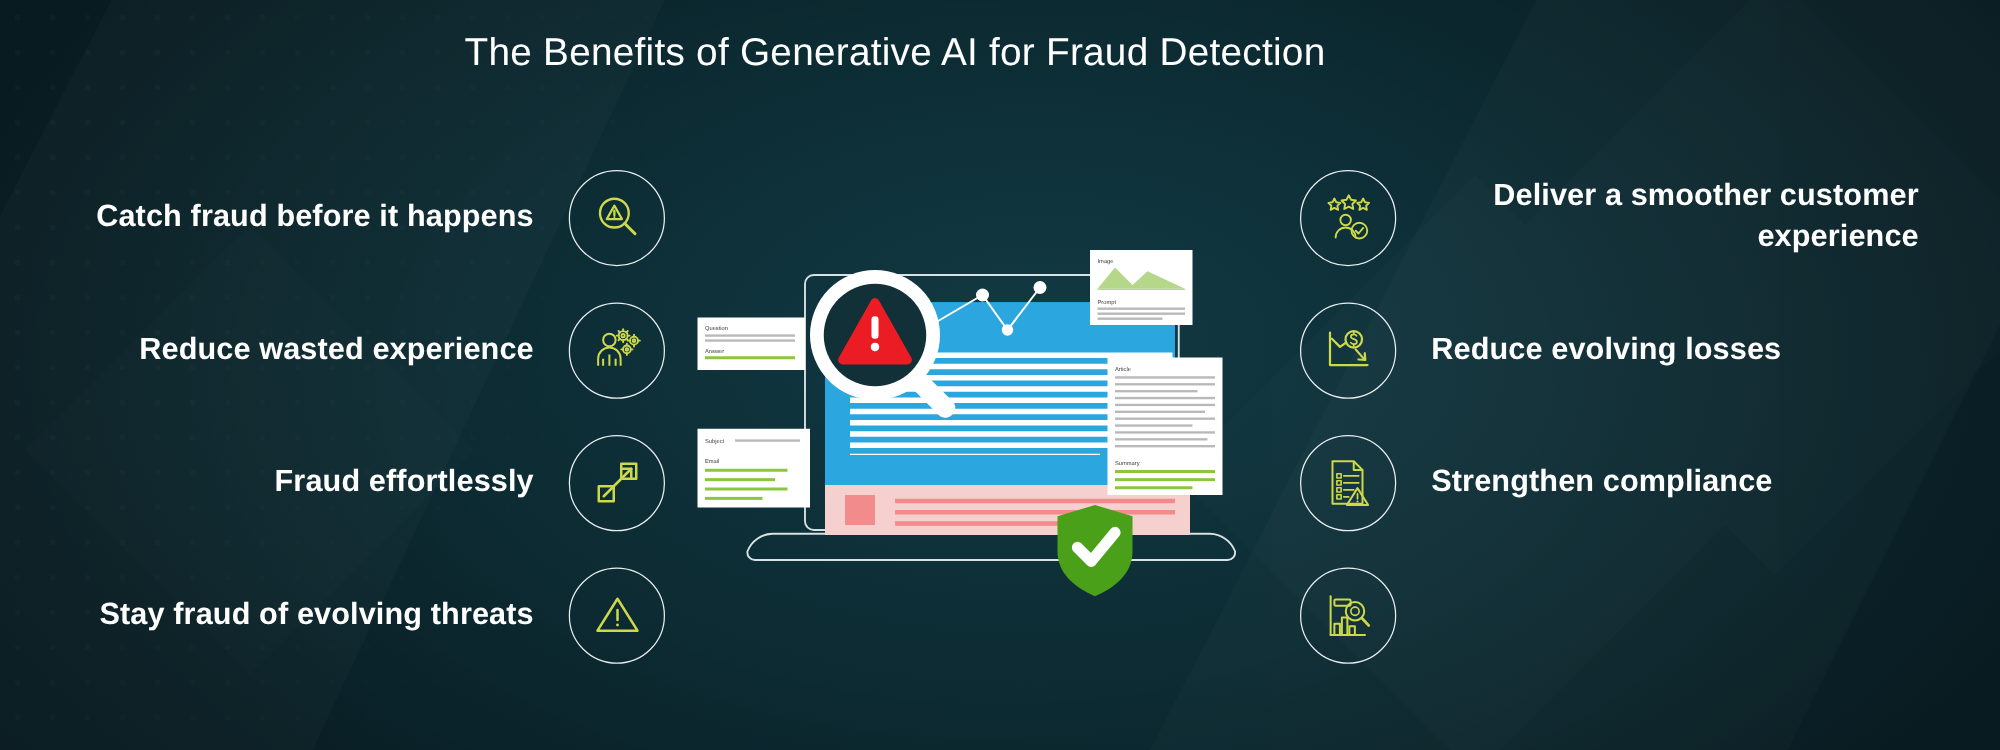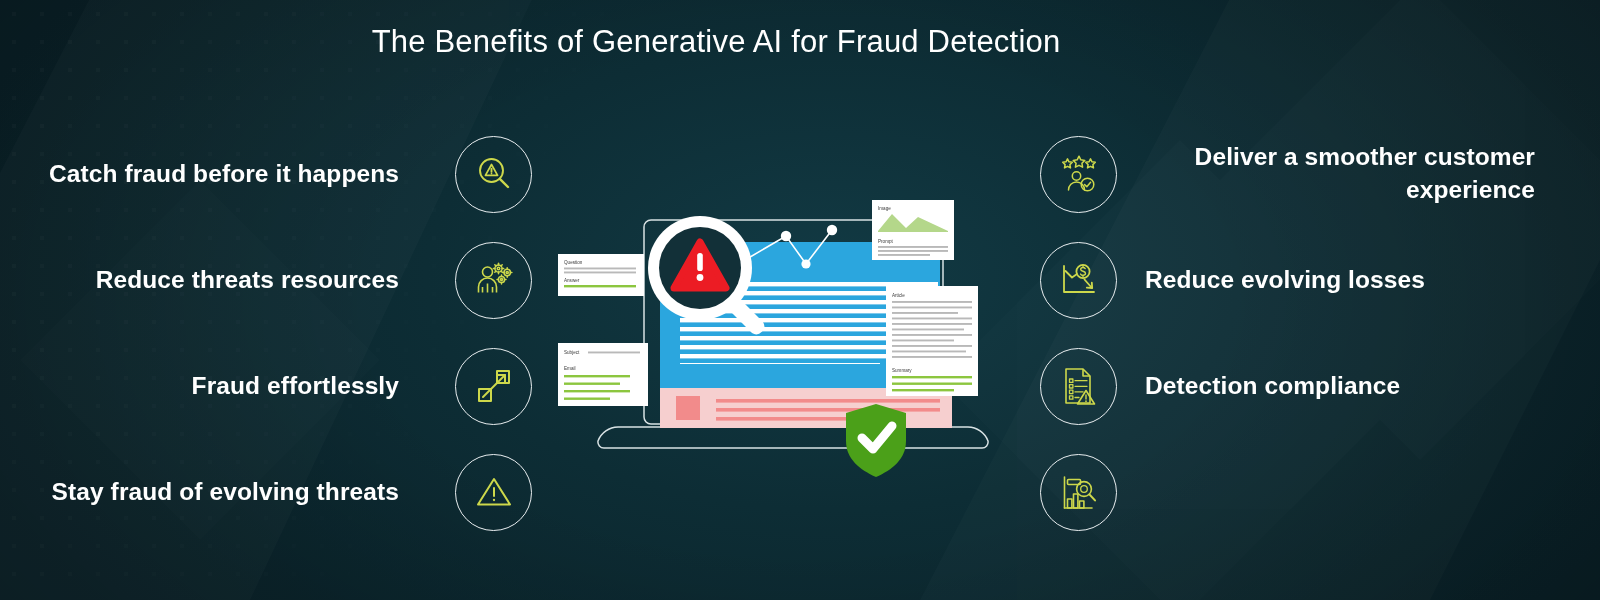--- a/index.html
+++ b/index.html
@@ -40,21 +40,21 @@
 
   
   .col { position:absolute; top:128px; width:510px; }
   #col-left  { left:22px;  }
   #col-right { left:1040px; }
 
   .benefit {
     display:flex; align-items:center;
     height:92px; margin-bottom:14px;
   }
-  #col-left .benefit  { justify-content:flex-end;gap:28px; }
+  #col-left .benefit  { justify-content:flex-end; }
   #col-right .benefit { justify-content:flex-start; }
 
   .benefit-label {
     color:#ffffff;
     font-size:24.5px; font-weight:600; line-height:1.33;
     letter-spacing:.1px;
   }
   #col-left .benefit-label  { text-align:right; margin-right:28px; max-width:390px; }
   #col-right .benefit-label { text-align:right;  margin-left:28px;  max-width:390px; }
 
@@ -100,21 +100,21 @@
         <circle cx="18.5" cy="17.5" r="11.5"></circle>
         <line x1="26.8" y1="25.8" x2="35" y2="34" stroke-linecap="round" stroke-width="2.4"></line>
         <path d="M18.5 11.5 L24.6 22.3 L12.4 22.3 Z" stroke-linejoin="round" stroke-width="1.7"></path>
         <line x1="18.5" y1="15.6" x2="18.5" y2="18.9" stroke-linecap="round"></line>
         <circle cx="18.5" cy="20.6" r="0.85" fill="#cdd84b" stroke="none"></circle>
       </svg>
     </div>
   </div>
 
   <div class="benefit">
-    <div class="benefit-label">Reduce threats resources</div>
+    <div class="benefit-label">Reduce wasted experience</div>
     <div class="icon-circle">
       <svg width="42" height="42" viewBox="0 0 42 42" fill="none" stroke="#cdd84b" stroke-width="1.6">
         <circle cx="14.5" cy="13" r="5"></circle>
         <path d="M5.5 33.5 v-5.5 a9 9 0 0 1 18 0 v5.5" stroke-linejoin="round"></path>
         <line x1="14.5" y1="24.5" x2="14.5" y2="33.5"></line>
         <line x1="9.5" y1="28" x2="9.5" y2="33.5"></line>
         <line x1="19.5" y1="28" x2="19.5" y2="33.5"></line>
         <g stroke-width="1.5">
           <circle cx="25.5" cy="9.5" r="3.6"></circle>
             <circle cx="25.5" cy="9.5" r="1.3"></circle>
@@ -223,21 +223,21 @@
           <line x1="17" y1="15.7" x2="29" y2="15.7" stroke-linecap="round"></line>
           <line x1="17" y1="21.3" x2="29" y2="21.3" stroke-linecap="round"></line>
           <line x1="17" y1="26.9" x2="25" y2="26.9" stroke-linecap="round"></line>
           <line x1="17" y1="32.5" x2="21" y2="32.5" stroke-linecap="round"></line>
         </g>
         <path d="M28 25.5 L36.5 39 H19.5 Z" stroke-width="1.6"></path>
         <line x1="28" y1="30" x2="28" y2="34" stroke-linecap="round" stroke-width="1.4"></line>
         <circle cx="28" cy="36.2" r="0.85" fill="#cdd84b" stroke="none"></circle>
       </svg>
     </div>
-    <div class="benefit-label">Detection compliance</div>
+    <div class="benefit-label">Strengthen compliance</div>
   </div>
 
   <div class="benefit">
     <div class="icon-circle">
       <svg width="42" height="42" viewBox="0 0 42 42" fill="none" stroke="#cdd84b" stroke-width="1.6" stroke-linejoin="round">
         <line x1="6.5" y1="6" x2="6.5" y2="37" stroke-linecap="round"></line>
         <line x1="6.5" y1="37" x2="34" y2="37" stroke-linecap="round"></line>
         <rect x="9.5" y="28" width="4.4" height="9"></rect>
         <rect x="15.5" y="23" width="4.4" height="14"></rect>
         <rect x="21.5" y="30" width="4.4" height="7"></rect>

